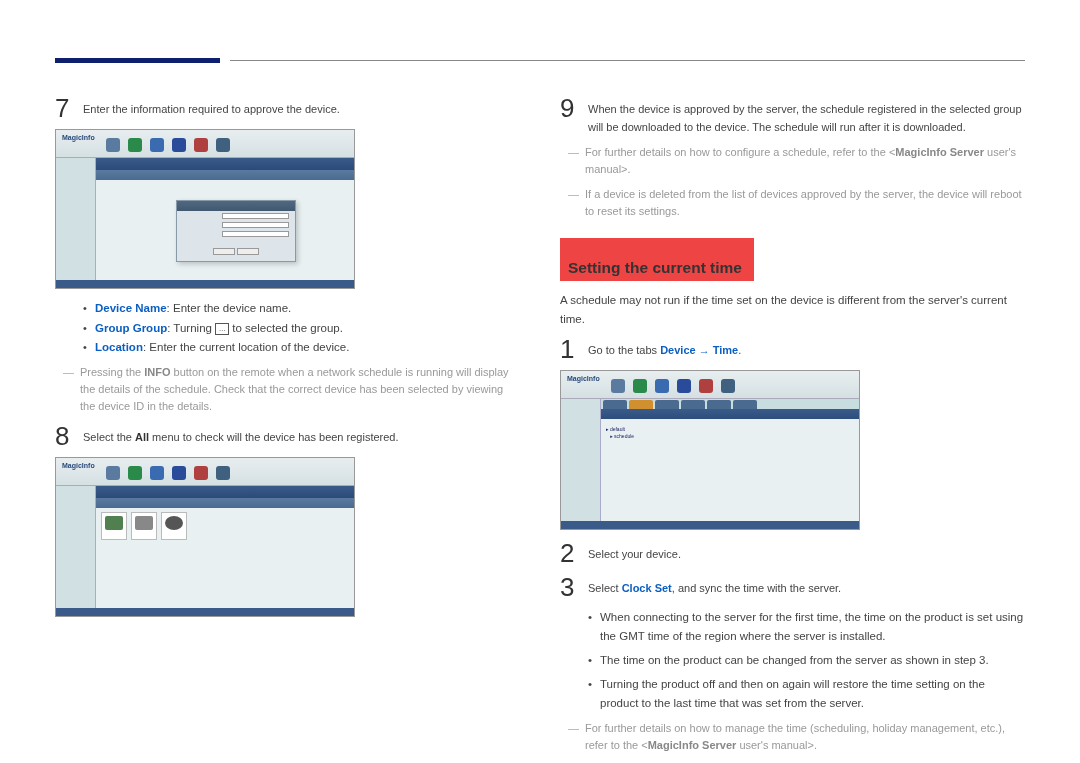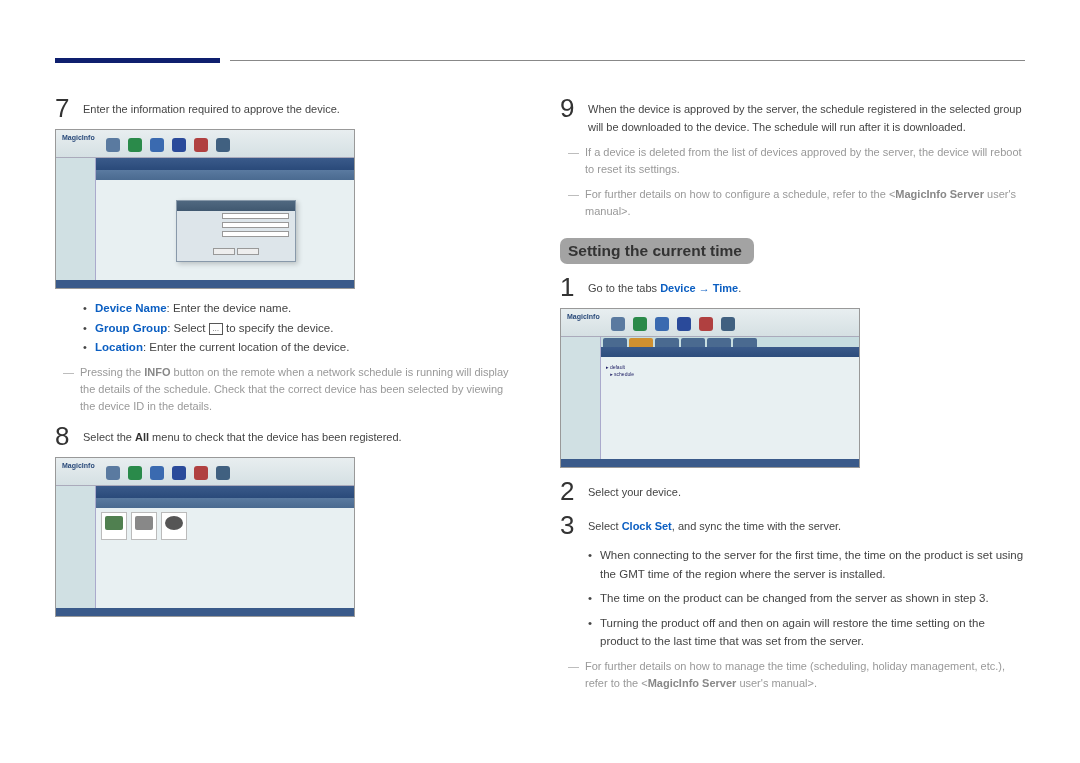--- a/index.html
+++ b/index.html
@@ -260,27 +260,26 @@
   }
   .note::before {
     content: "―";
     flex-shrink: 0;
     color: #aaa;
   }
   .note-body { flex: 1; }
   .note .bold { color: #888; }
   .heading {
     display: inline-block;
-    background: #a3a3a3;
+    background: #ef4444;
     color: #333;
     font-size: 15.5px;
     font-weight: 600;
-    padding: 4px 12px 4px 8px;
+    padding: 21px 12px 4px 8px;
     margin: 10px 0 10px 0;
-    border-radius: 7px;
   }
   .para {
     font-size: 11.5px;
     color: #444;
     line-height: 1.6;
     margin-bottom: 8px;
   }
   .sub-bullets {
     margin: 6px 0 8px 28px;
     font-size: 11.5px;
@@ -349,37 +348,37 @@
         <div class="dlg-btns"><span class="dlg-btn"></span><span class="dlg-btn"></span></div>
       </div>
       <div class="footer"></div>
     </div>
 
     <ul class="bullets">
       <li>
         <span class="blue-bold">Device Name</span><span>: Enter the device name.</span>
       </li>
       <li>
-        <span class="blue-bold">Group Group</span><span>: Select </span><span class="btn-icon">…</span><span> to specify the device.</span>
+        <span class="blue-bold">Group Group</span><span>: Turning </span><span class="btn-icon">…</span><span> to selected the group.</span>
       </li>
       <li>
         <span class="blue-bold">Location</span><span>: Enter the current location of the device.</span>
       </li>
     </ul>
 
     <div class="note">
       <div class="note-body">
         <span>Pressing the </span><span class="bold">INFO</span><span> button on the remote when a network schedule is running will display the details of the schedule. Check that the correct device has been selected by viewing the device ID in the details.</span>
       </div>
     </div>
 
     <div class="step">
       <div class="step-num">8</div>
       <div class="step-body">
-        <span>Select the </span><span class="bold">All</span><span> menu to check that the device has been registered.</span>
+        <span>Select the </span><span class="bold">All</span><span> menu to check will the device has been registered.</span>
       </div>
     </div>
 
     <div class="screenshot" style="height:160px;">
       <div class="topbar">
         <span class="logo">MagicInfo</span>
         <div class="icons">
           <span class="ic1"></span>
             <span class="ic2"></span>
             <span class="ic3"></span>
@@ -409,30 +408,31 @@
   </div>
 
   <div class="col">
 
     <div class="step">
       <div class="step-num">9</div>
       <div class="step-body">When the device is approved by the server, the schedule registered in the selected group will be downloaded to the device. The schedule will run after it is downloaded.</div>
     </div>
 
     <div class="note">
-      <div class="note-body">If a device is deleted from the list of devices approved by the server, the device will reboot to reset its settings.</div>
-    </div>
-    <div class="note">
       <div class="note-body">
         <span>For further details on how to configure a schedule, refer to the &lt;</span><span class="bold">MagicInfo Server</span><span> user's manual&gt;.</span>
       </div>
     </div>
+    <div class="note">
+      <div class="note-body">If a device is deleted from the list of devices approved by the server, the device will reboot to reset its settings.</div>
+    </div>
 
     <div class="heading">Setting the current time</div>
 
+    <p class="para">A schedule may not run if the time set on the device is different from the server's current time.</p>
 
     <div class="step">
       <div class="step-num">1</div>
       <div class="step-body">
         <span>Go to the tabs </span><span class="blue-bold">Device</span><span class="blue-bold"> → </span><span class="blue-bold">Time</span><span>.</span>
       </div>
     </div>
 
     <div class="screenshot" style="height:160px;">
       <div class="topbar">

